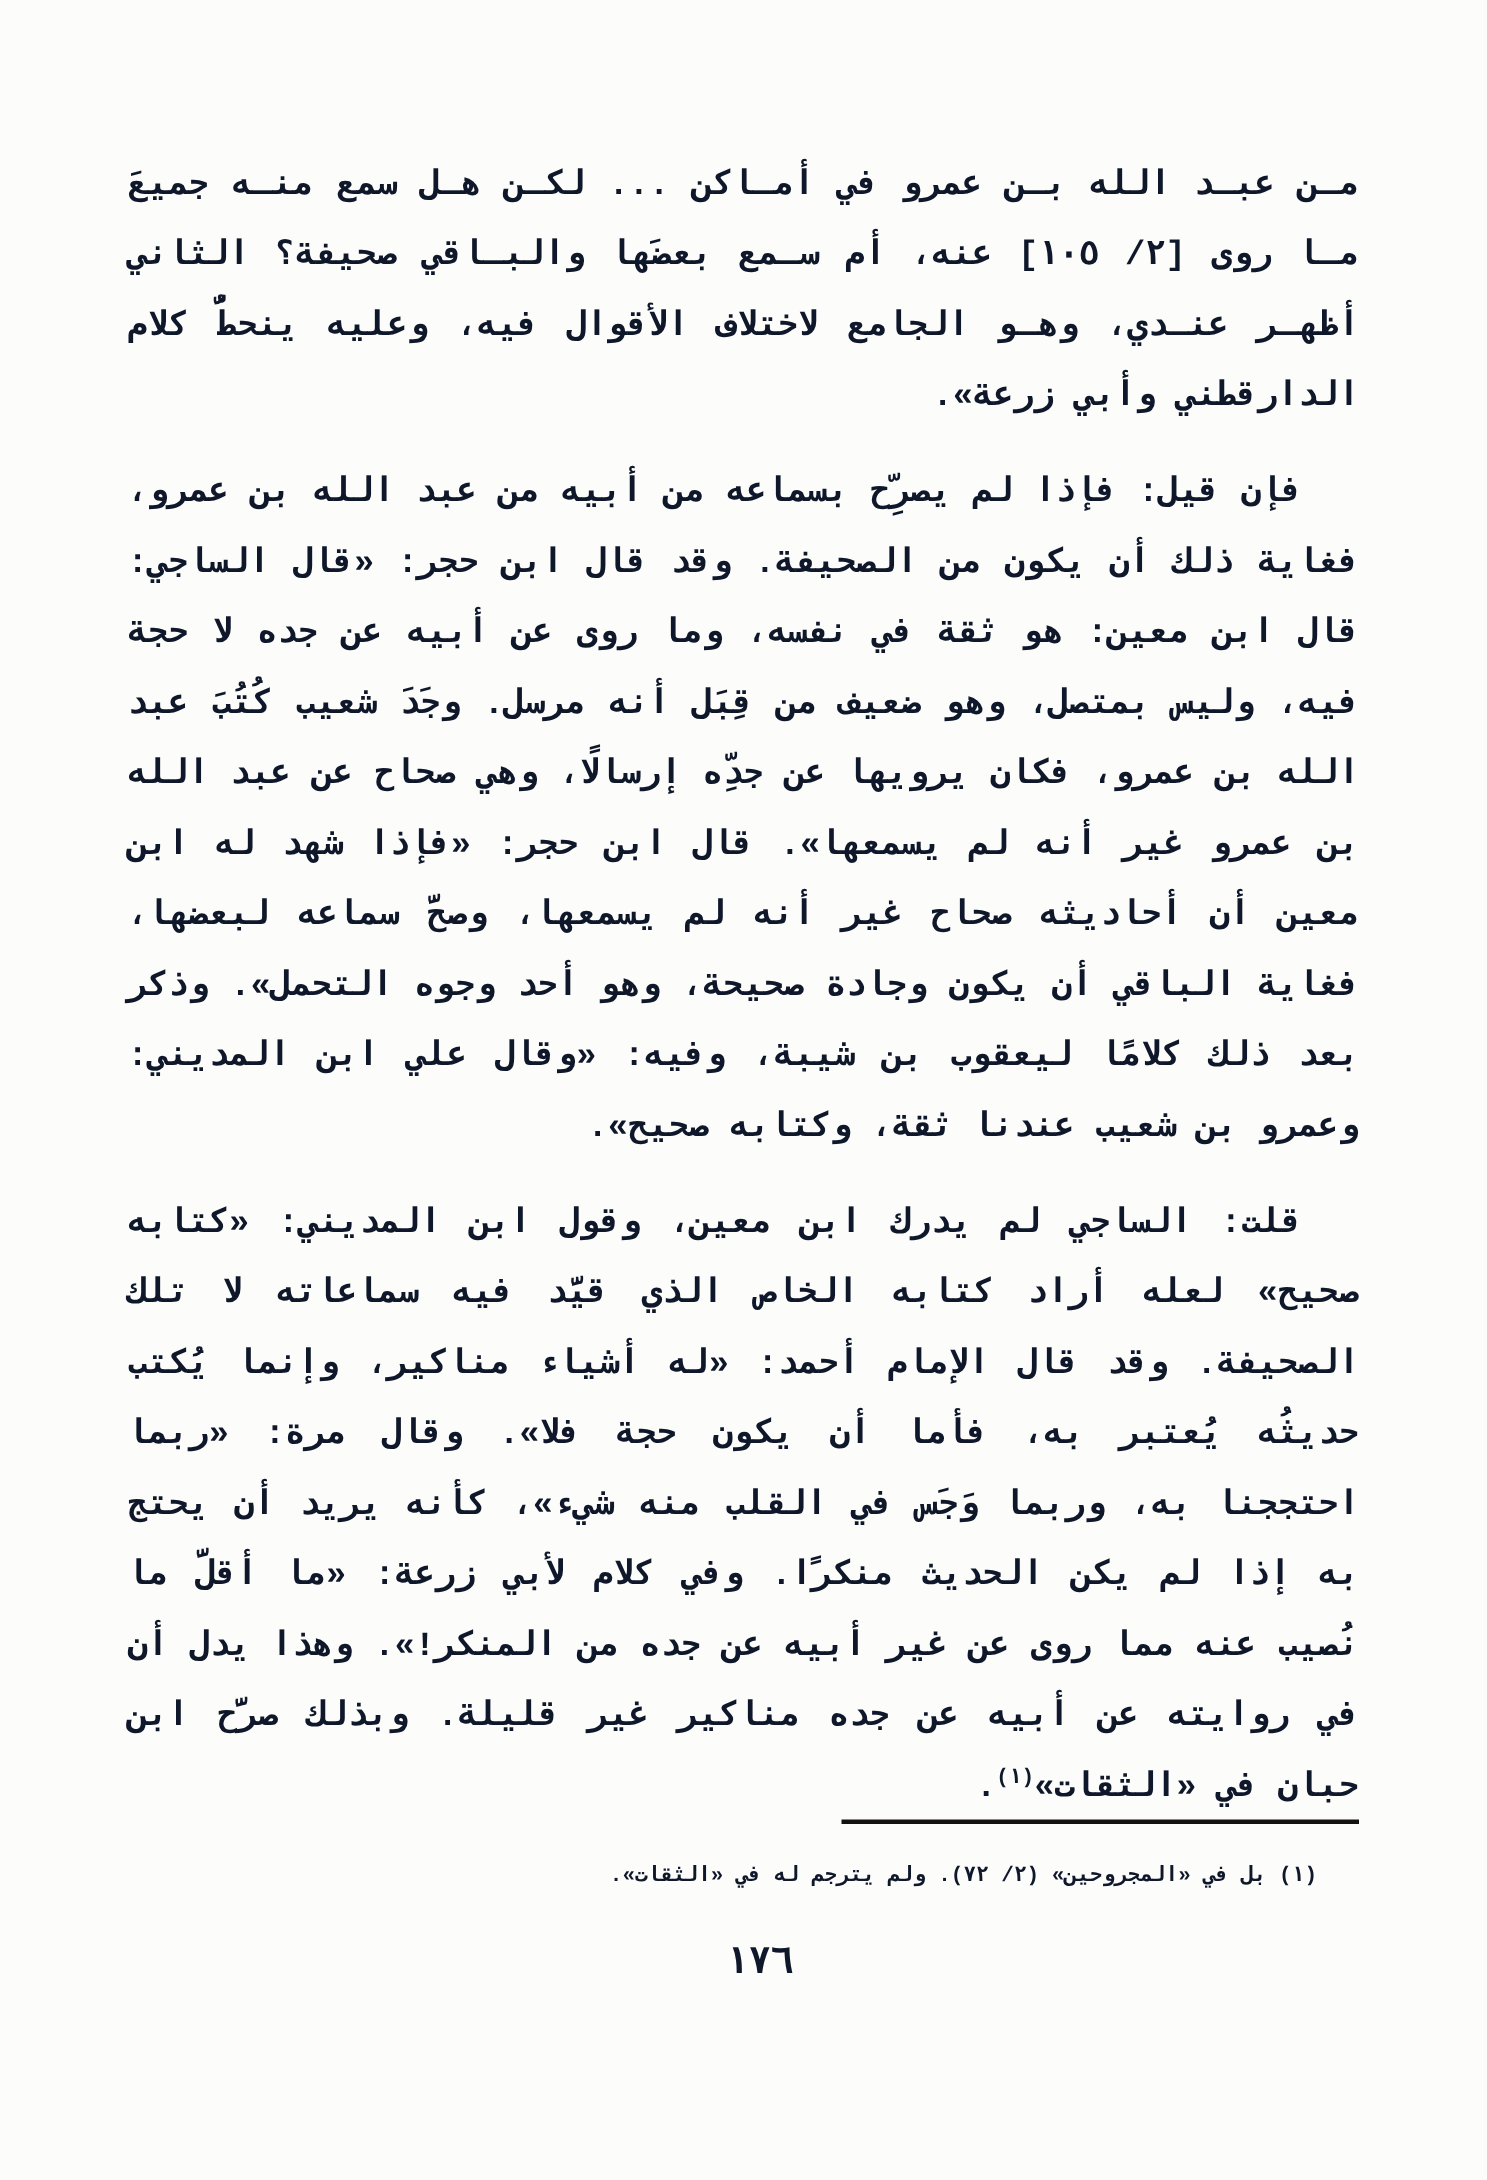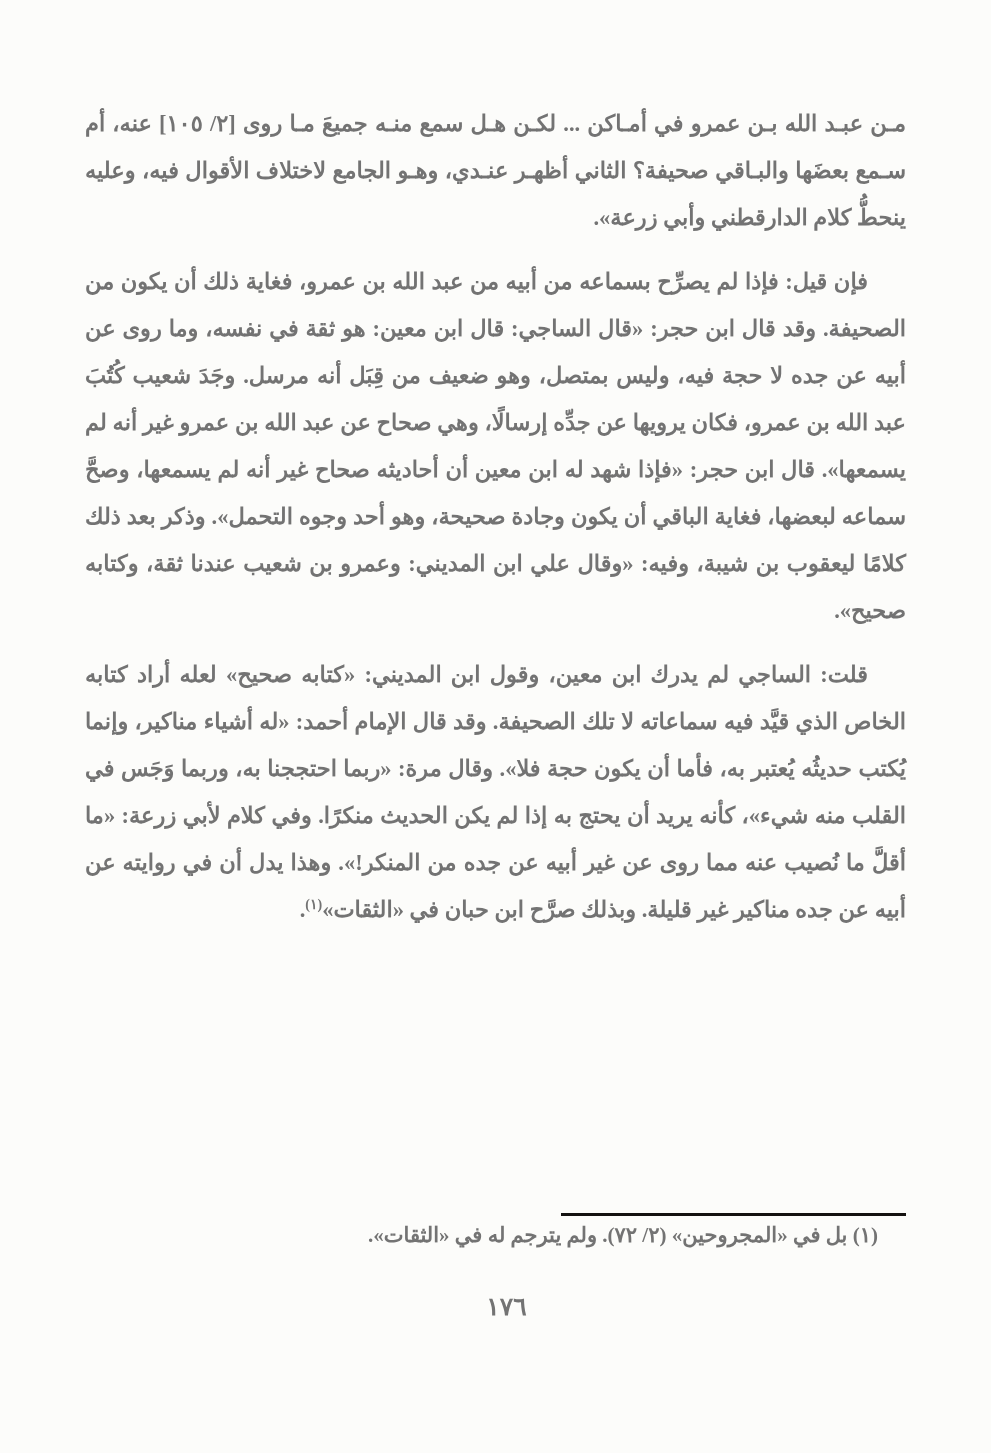--- a/index.html
+++ b/index.html
@@ -7,22 +7,22 @@
     padding: 0;
     background: #fbfbf9;
   }
   .page {
     position: relative;
     width: 991px;
     height: 1453px;
     background: #fcfcfa;
     overflow: hidden;
     direction: rtl;
-    font-family: Liberation Serif, serif;
-    color: #737373;
+    font-family: Liberation Mono, monospace;
+    color: #0f172a;
   }
   .body-text {
     position: absolute;
     top: 100px;
     right: 85px;
     left: 85px;
     font-size: 22.5px;
     font-weight: 700;
     line-height: 47px;
     text-align: justify;
@@ -43,23 +43,23 @@
     right: 85px;
     left: 85px;
   }
   .footnote-rule {
     width: 345px;
     height: 0;
     border-top: 3px solid #141210;
     margin: 0;
   }
   .footnote-text {
-    margin-top: 4px;
+    margin-top: 20px;
     padding-right: 28px;
-    font-size: 21px;
+    font-size: 14px;
     font-weight: 700;
     line-height: 30px;
   }
   .page-number {
     position: absolute;
     top: 1292px;
     left: 0;
     right: 0;
     text-align: center;
     font-size: 25px;

